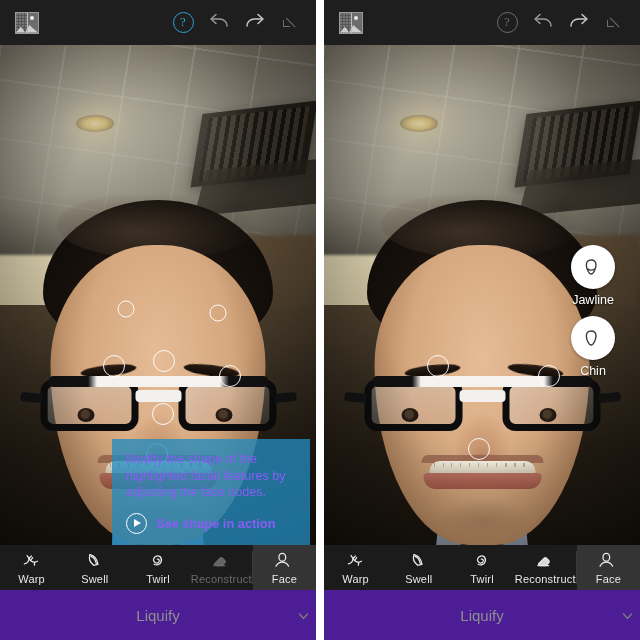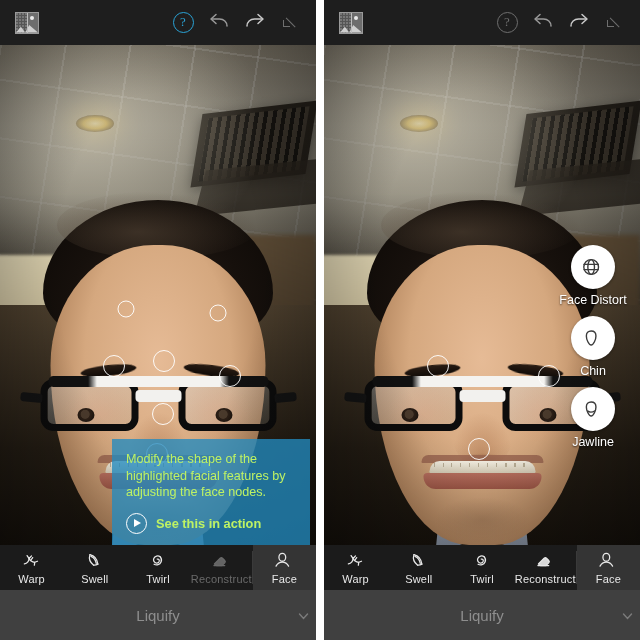--- a/index.html
+++ b/index.html
@@ -164,21 +164,21 @@
   .rail{ position:absolute; right:2px; top:200px; z-index:25; width:90px; }
   .rail-item{ display:flex; flex-direction:column; align-items:center; margin-bottom:9px; }
   .rail-ic{ width:44px; height:44px; border-radius:50%; background:#fff;
     display:flex; align-items:center; justify-content:center; color:#3b3b3b;
     box-shadow:0 1px 3px rgba(0,0,0,.35); }
   .rail-lbl{ margin-top:4px; font-size:12.5px; color:#fff; white-space:nowrap;
     text-shadow:0 1px 2px rgba(0,0,0,.7); }
 
   
   .tip{ position:absolute; left:112px; right:6px; top:439px; z-index:22;
-    background:rgba(35,138,191,.78); color:#bef264; padding:12px 14px 14px 14px; }
+    background:rgba(35,138,191,.78); color:#8b5cf6; padding:12px 14px 14px 14px; }
   .tip p{ font-size:12.6px; line-height:1.32; }
   .tip .cta{ display:flex; align-items:center; gap:9px; margin-top:12px; }
   .tip .play{ width:21px; height:21px; border-radius:50%; border:1.7px solid #fff;
     display:flex; align-items:center; justify-content:center; }
   .tip .play i{ width:0;height:0;border-left:7px solid #fff;
     border-top:4.5px solid transparent;border-bottom:4.5px solid transparent; margin-left:2px;}
   .tip .cta span{ font-size:12.8px; font-weight:bold; }
   .tip .tail{ position:absolute; right:28px; bottom:-11px; width:0; height:0;
     border-left:14px solid transparent; border-right:14px solid transparent;
     border-top:12px solid rgba(35,138,191,.78); }
@@ -187,21 +187,21 @@
   .tools{ position:absolute; left:0; right:0; bottom:50px; height:45px;
     background:#1b1b1b; display:flex; z-index:28; }
   .tool{ flex:1; display:flex; flex-direction:column; align-items:center;
     justify-content:center; gap:2px; color:#e8e8e8; position:relative; }
   .tool.dim{ color:#6a6a6a; }
   .tool.active{ background:#343434; }
   .tool .lbl{ font-size:11px; letter-spacing:.2px; }
   .tool svg{ display:block; }
   .tool .sep{ position:absolute; right:0; top:6px; bottom:6px; width:1px; background:#3a3a3a; }
 
-  .liqbar{ position:absolute; left:0; right:0; bottom:0; height:50px; background:#404040;
+  .liqbar{ position:absolute; left:0; right:0; bottom:0; height:50px; background:#4c1d95;
     display:flex; align-items:center; justify-content:center; z-index:28; }
   .liqbar .t{ color:#8e8e8e; font-size:15px; }
   .liqbar .chev{ position:absolute; right:6px; top:50%; margin-top:-6px; }
 </style>
 </head>
 <body>
 
 <div id="app">
   <div class="panel left">
 
@@ -303,21 +303,21 @@
         <div class="node " style="left:157px;top:409px"></div>
 
     </div>
 
   <div class="tip">
     <p>Modify the shape of the highlighted facial features by adjusting the face nodes.</p>
     <div class="cta">
       <span class="play">
             <i></i>
           </span>
-      <span>See this in action</span>
+      <span>See shape in action</span>
     </div>
     <div class="tail"></div>
   </div>
     <div class="tools">
         <div class="tool">
        <span>
             <svg width="22" height="20" viewBox="0 0 26 22" fill="none" stroke="#e8e8e8" stroke-width="1.5" stroke-linecap="round" stroke-linejoin="round">
               <path d="M4 14.5c3.2-.6 5.2-3 5.6-6.4"></path>
               <path d="M9.6 8.1c1 2.4 3.4 4.1 6.6 4.4"></path>
               <path d="M7.2 4.6 9.6 8.1 12.4 5"></path>
@@ -467,44 +467,34 @@
     </div>
     <div class="photo-vig"></div>
   </div>
       <div class="node " style="left:114px;top:321px"></div>
         <div class="node " style="left:225px;top:331px"></div>
         <div class="node " style="left:155px;top:404px"></div>
       <div class="rail">
     <div class="rail-item">
       <div class="rail-ic">
               <svg width="24" height="24" viewBox="0 0 26 22" fill="none" stroke="#3b3b3b" stroke-width="1.5" stroke-linecap="round" stroke-linejoin="round">
-                <circle cx="11" cy="11" r="8"></circle>
-                <ellipse cx="11" cy="11" rx="3.6" ry="8"></ellipse>
-                <path d="M3.3 8.2h15.4M3.3 13.8h15.4"></path>
+                <path d="M11 3.4c3.2 0 5.2 2 5.2 5.3 0 3.9-2.6 9.9-5.2 9.9S5.8 12.6 5.8 8.7c0-3.3 2-5.3 5.2-5.3z"></path>
+                <path d="M7.3 13.2c1.2 1.6 5.2 1.6 7.4 0"></path>
               </svg>
             </div>
-      <div class="rail-lbl">Face Distort</div>
+      <div class="rail-lbl">Jawline</div>
     </div>
     <div class="rail-item">
       <div class="rail-ic">
               <svg width="24" height="24" viewBox="0 0 26 22" fill="none" stroke="#3b3b3b" stroke-width="1.5" stroke-linecap="round" stroke-linejoin="round">
                 <path d="M11 3.4c3.2 0 5.2 2 5.2 5.3 0 3.9-2.6 9.9-5.2 9.9S5.8 12.6 5.8 8.7c0-3.3 2-5.3 5.2-5.3z"></path>
               </svg>
             </div>
       <div class="rail-lbl">Chin</div>
     </div>
-    <div class="rail-item">
-      <div class="rail-ic">
-              <svg width="24" height="24" viewBox="0 0 26 22" fill="none" stroke="#3b3b3b" stroke-width="1.5" stroke-linecap="round" stroke-linejoin="round">
-                <path d="M11 3.4c3.2 0 5.2 2 5.2 5.3 0 3.9-2.6 9.9-5.2 9.9S5.8 12.6 5.8 8.7c0-3.3 2-5.3 5.2-5.3z"></path>
-                <path d="M7.3 13.2c1.2 1.6 5.2 1.6 7.4 0"></path>
-              </svg>
-            </div>
-      <div class="rail-lbl">Jawline</div>
-    </div>
         </div>
     </div>
 
     <div class="tools">
         <div class="tool">
        <span>
             <svg width="22" height="20" viewBox="0 0 26 22" fill="none" stroke="#e8e8e8" stroke-width="1.5" stroke-linecap="round" stroke-linejoin="round">
               <path d="M4 14.5c3.2-.6 5.2-3 5.6-6.4"></path>
               <path d="M9.6 8.1c1 2.4 3.4 4.1 6.6 4.4"></path>
               <path d="M7.2 4.6 9.6 8.1 12.4 5"></path>

